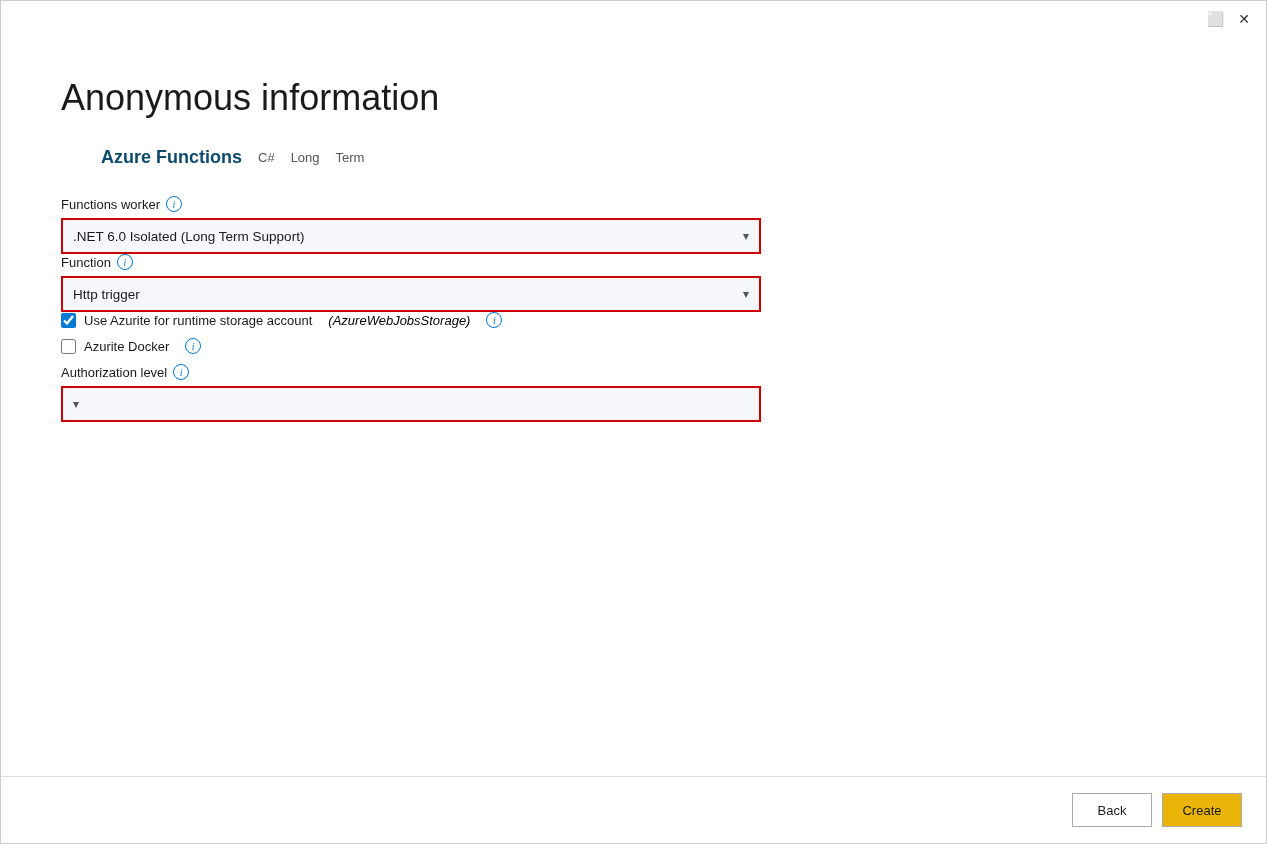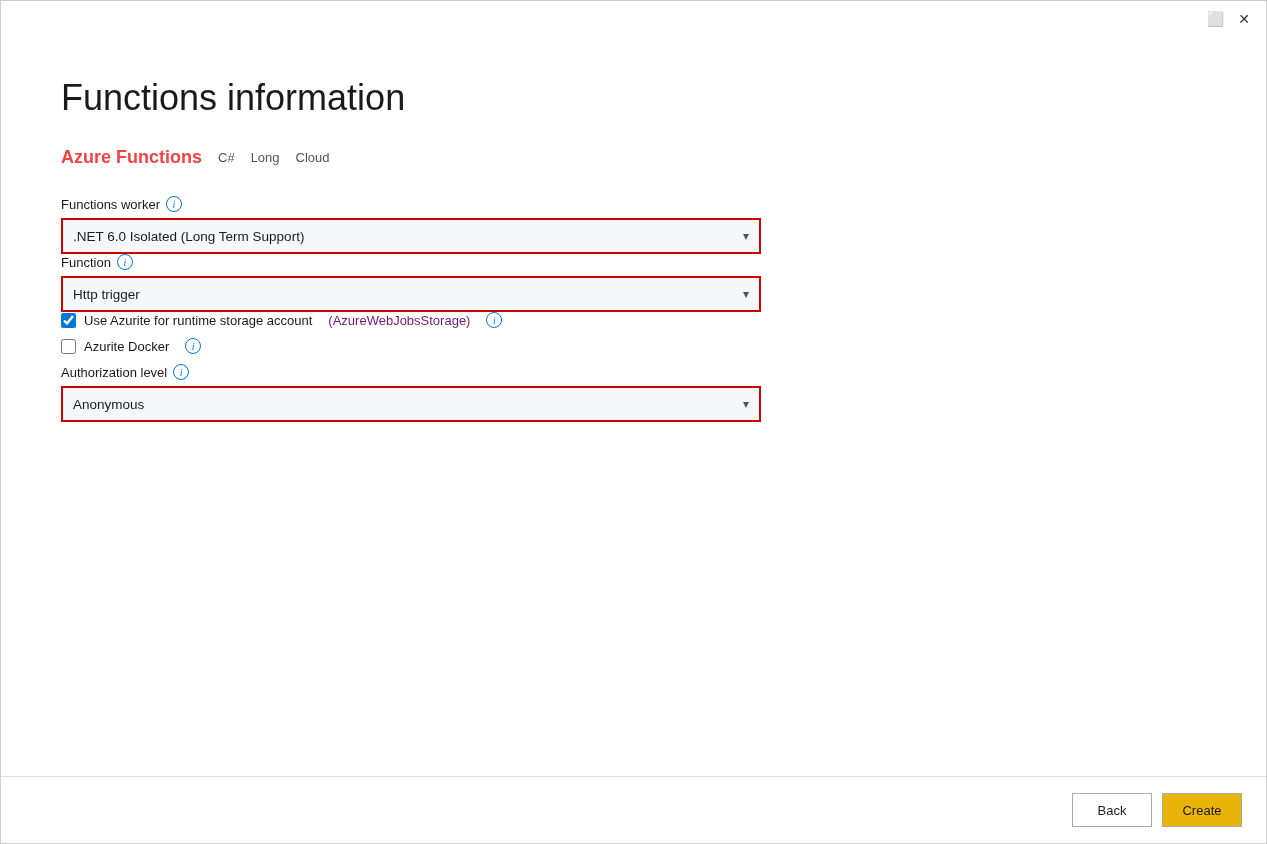--- a/index.html
+++ b/index.html
@@ -65,21 +65,22 @@
     .subtitle-row {
       display: flex;
       align-items: center;
       gap: 16px;
       margin-bottom: 28px;
     }
 
     .subtitle-main {
       font-size: 18px;
       font-weight: 600;
-      color: #ef4444;
+      color: #0c4a6e;
+      margin-left: 40px;
     }
 
     .badge {
       font-size: 13px;
       color: #555;
     }
 
     .form-section {
       max-width: 760px;
     }
@@ -151,21 +152,22 @@
 
     .checkbox-label {
       font-size: 13px;
       color: #1a1a1a;
       display: flex;
       align-items: center;
       gap: 16px;
     }
 
     .highlight {
-      color: #701a75;
+      color: #000000;
+      font-style: italic;
     }
 
     .footer {
       display: flex;
       justify-content: flex-end;
       align-items: center;
       padding: 16px 24px;
       gap: 10px;
       border-top: 1px solid #e0e0e0;
       flex-shrink: 0;
@@ -192,27 +194,27 @@
 
 <div class="window">
 
   <div class="title-bar">
     <div class="title-bar-btn">⬜</div>
     <div class="title-bar-btn">✕</div>
   </div>
 
   <div class="content">
 
-    <h1 class="page-title">Functions information</h1>
+    <h1 class="page-title">Anonymous information</h1>
 
     <div class="subtitle-row">
       <span class="subtitle-main">Azure Functions</span>
       <span class="badge">C#</span>
       <span class="badge">Long</span>
-      <span class="badge">Cloud</span>
+      <span class="badge">Term</span>
     </div>
 
     <div class="form-section">
 
       <div class="field-group">
         <div class="field-label">
           <span>Functions worker</span>
           <span class="info-icon">i</span>
         </div>
         <div class="dropdown">
@@ -248,21 +250,20 @@
           <span class="info-icon">i</span>
         </label>
       </div>
 
       <div class="field-group">
         <div class="field-label">
           <span>Authorization level</span>
           <span class="info-icon">i</span>
         </div>
         <div class="dropdown">
-          <span class="dropdown-value">Anonymous</span>
           <span class="dropdown-arrow">▾</span>
         </div>
       </div>
 
     </div>
   </div>
 
   <div class="footer">
     <button class="btn">Back</button>
     <button class="btn btn-primary">Create</button>

